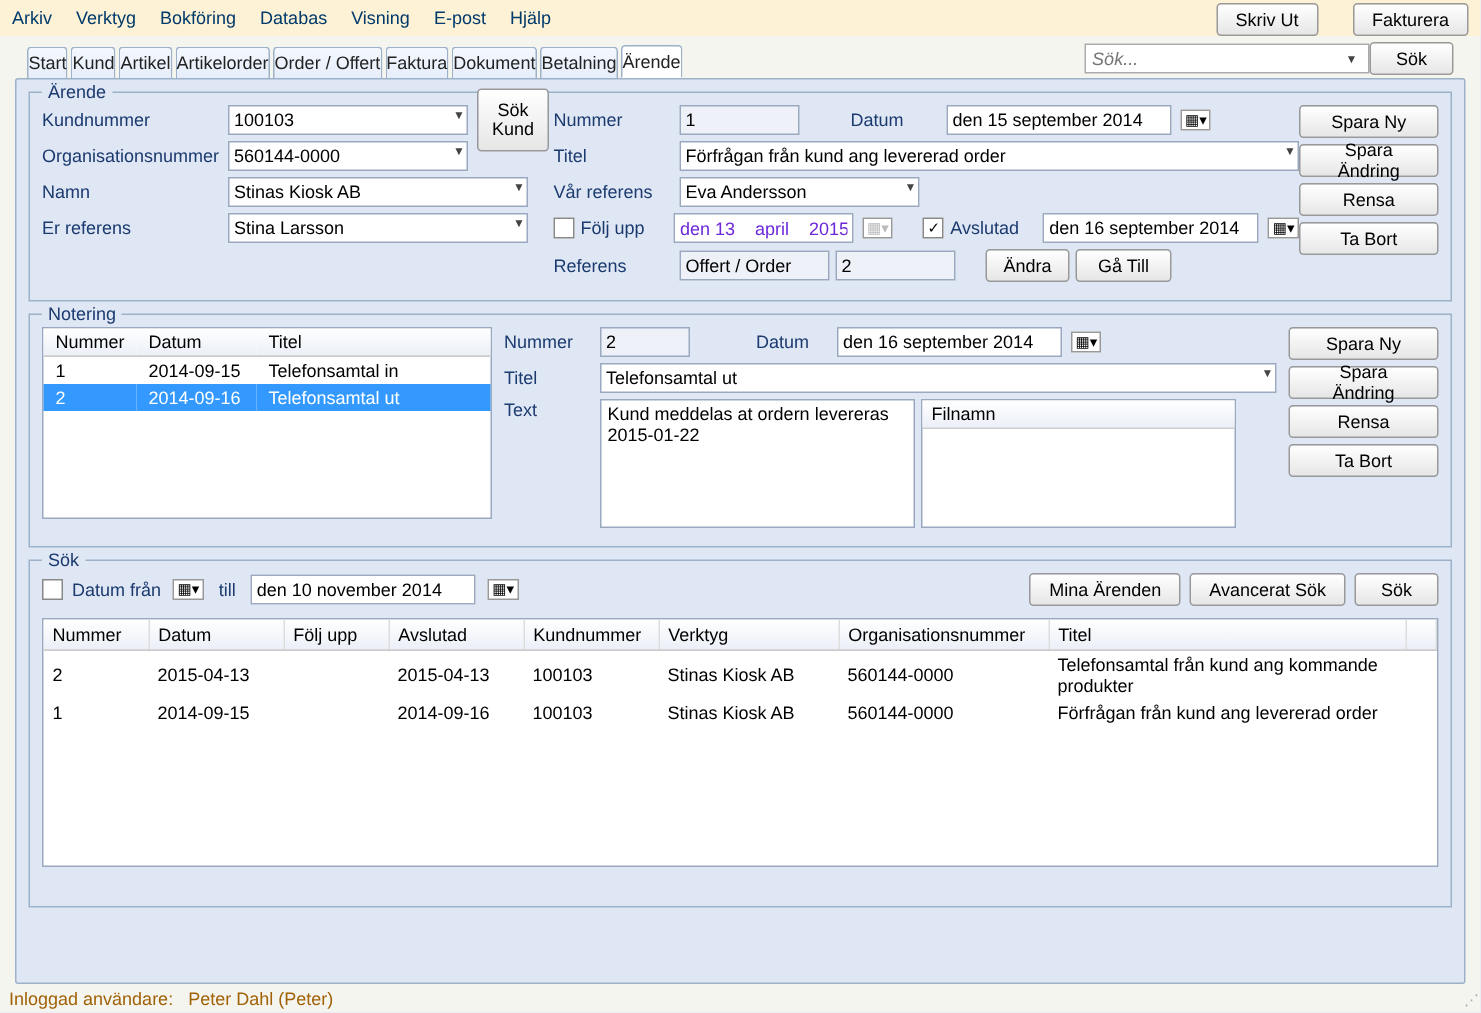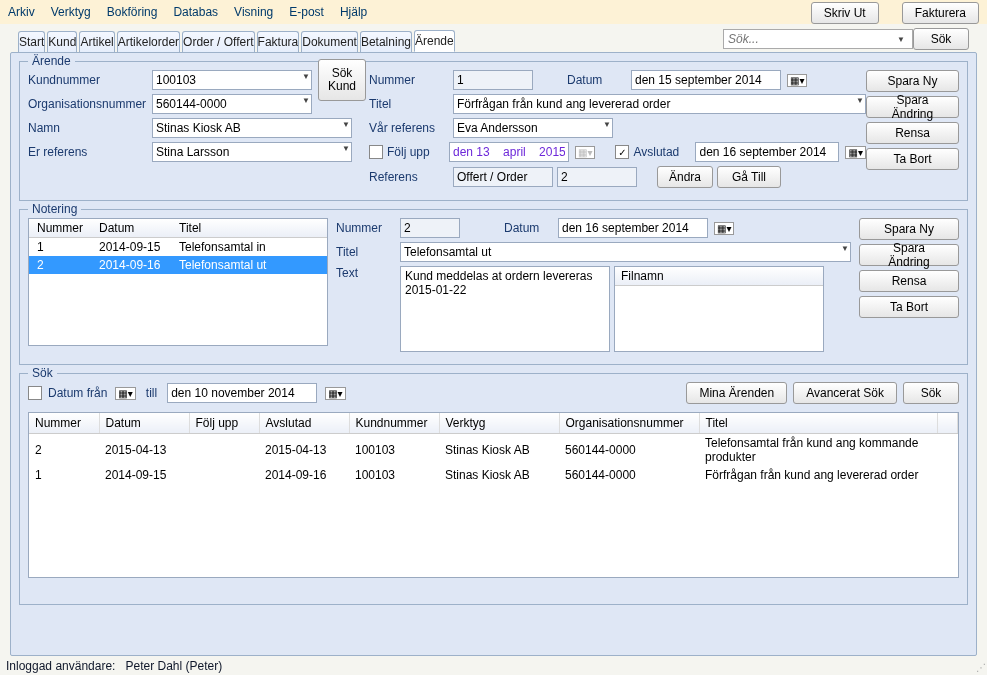--- a/index.html
+++ b/index.html
@@ -46,21 +46,21 @@
 .filebox { border: 1px solid #9aa9bf; background: #fff; height: 86px; width: 210px; }
 .filebox .hdr { background: linear-gradient(#fff,#ebeff7); padding: 2px 6px; border-bottom: 1px solid #ccc; }
 
 .sok-box .sok-row { display: flex; align-items: center; gap: 6px; }
 .sok-right-btns { margin-left: auto; display: flex; gap: 6px; }
 
 .results { border: 1px solid #9aa9bf; background: #fff; height: 166px; margin-top: 8px; overflow: hidden; }
 .results thead th { background: linear-gradient(#fff,#ebeff7); border-right: 1px solid #ddd; border-bottom: 1px solid #ccc; text-align: left; font-weight: normal; padding: 3px 6px; }
 .results td { padding: 2px 6px; }
 
-.status { position: absolute; left: 6px; bottom: 2px; color: #0f172a; }
+.status { position: absolute; left: 6px; bottom: 2px; color: #a16207; }
 .corner { position: absolute; right: 3px; bottom: 2px; color: #aaa; font-size: 10px; letter-spacing: -2px; }
 
 .date-icon { font-size: 10px; border: 1px solid #999; background: #fff; padding: 0 2px; margin-left: 2px; }
 .check { width: 14px; height: 14px; border: 1px solid #888; background: #fff; display: inline-flex; align-items: center; justify-content: center; font-size: 10px; }
 </style>
 </head>
 <body>
 
 <div class="menubar">
   <span class="menubar-item">Arkiv</span>

